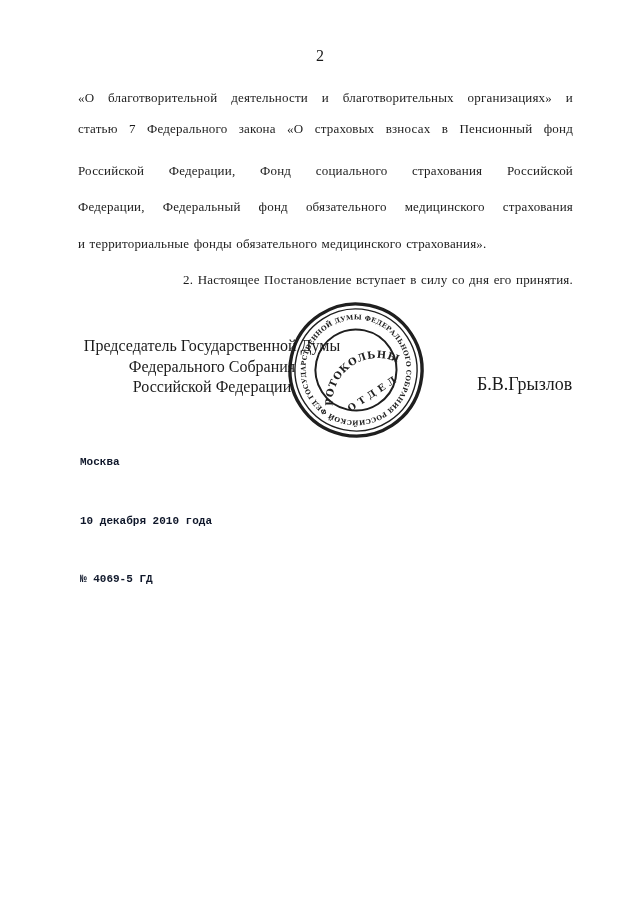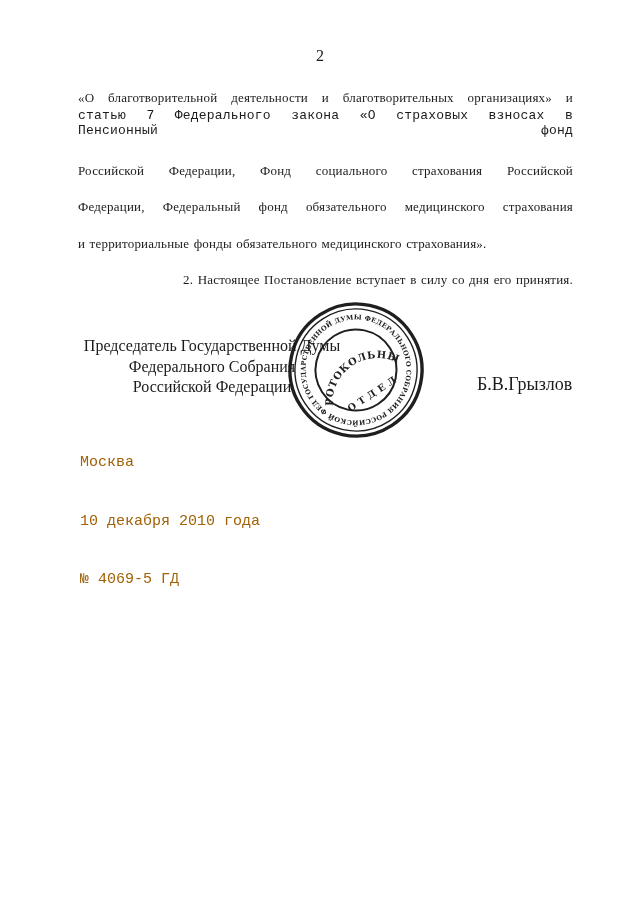--- a/index.html
+++ b/index.html
@@ -10,37 +10,37 @@
   .page-number {
     position:absolute; top:47px; left:0; width:640px;
     text-align:center; font-size:16px;
   }
   .bodyline {
     position:absolute; left:78px; width:495px; font-size:13px;
     letter-spacing:0.2px; word-spacing:1px;
   }
   .just { text-align:justify; text-align-last:justify; }
   .l1 { top:90px; }
-  .l2 { top:108px;font-family:Liberation Mono, monospace; }
+  .l2 { top:121px; }
   .l3 { top:163px; word-spacing:6px; }
   .l4 { top:199px; word-spacing:4px; }
   .l5 { top:236px; }
   .l6 { top:272px; text-indent:40px;text-align:right; }
   .sig-block {
     position:absolute; left:76px; top:336px; width:272px;
     font-size:16px; line-height:20.5px; text-align:center;
   }
   .sig-line { white-space:nowrap; }
   .sig-name {
     position:absolute; left:477px; top:374px; font-size:18px; white-space:nowrap;
   }
   .footer {
     position:absolute; left:80px; top:414px;
     font-family:"Liberation Mono","DejaVu Sans Mono",monospace;
-    font-weight:normal; font-size:15px; line-height:19.5px; color:#a16207;
+    font-weight:bold; font-size:11px; line-height:19.5px; color:#0f172a;
     white-space:pre;
   }
   .stamp {
     position:absolute; left:281px; top:295px; width:150px; height:150px;
     transform:rotate(-33deg);
     opacity:0.95;
   }
   .stamp text { fill:#141414; font-family:"DejaVu Serif", serif; font-weight:bold; }
   .stamp .ringtext  { font-size:6.6px; letter-spacing:0.15px; }
   .stamp .centertext{ font-size:10px;  letter-spacing:0.6px; }

